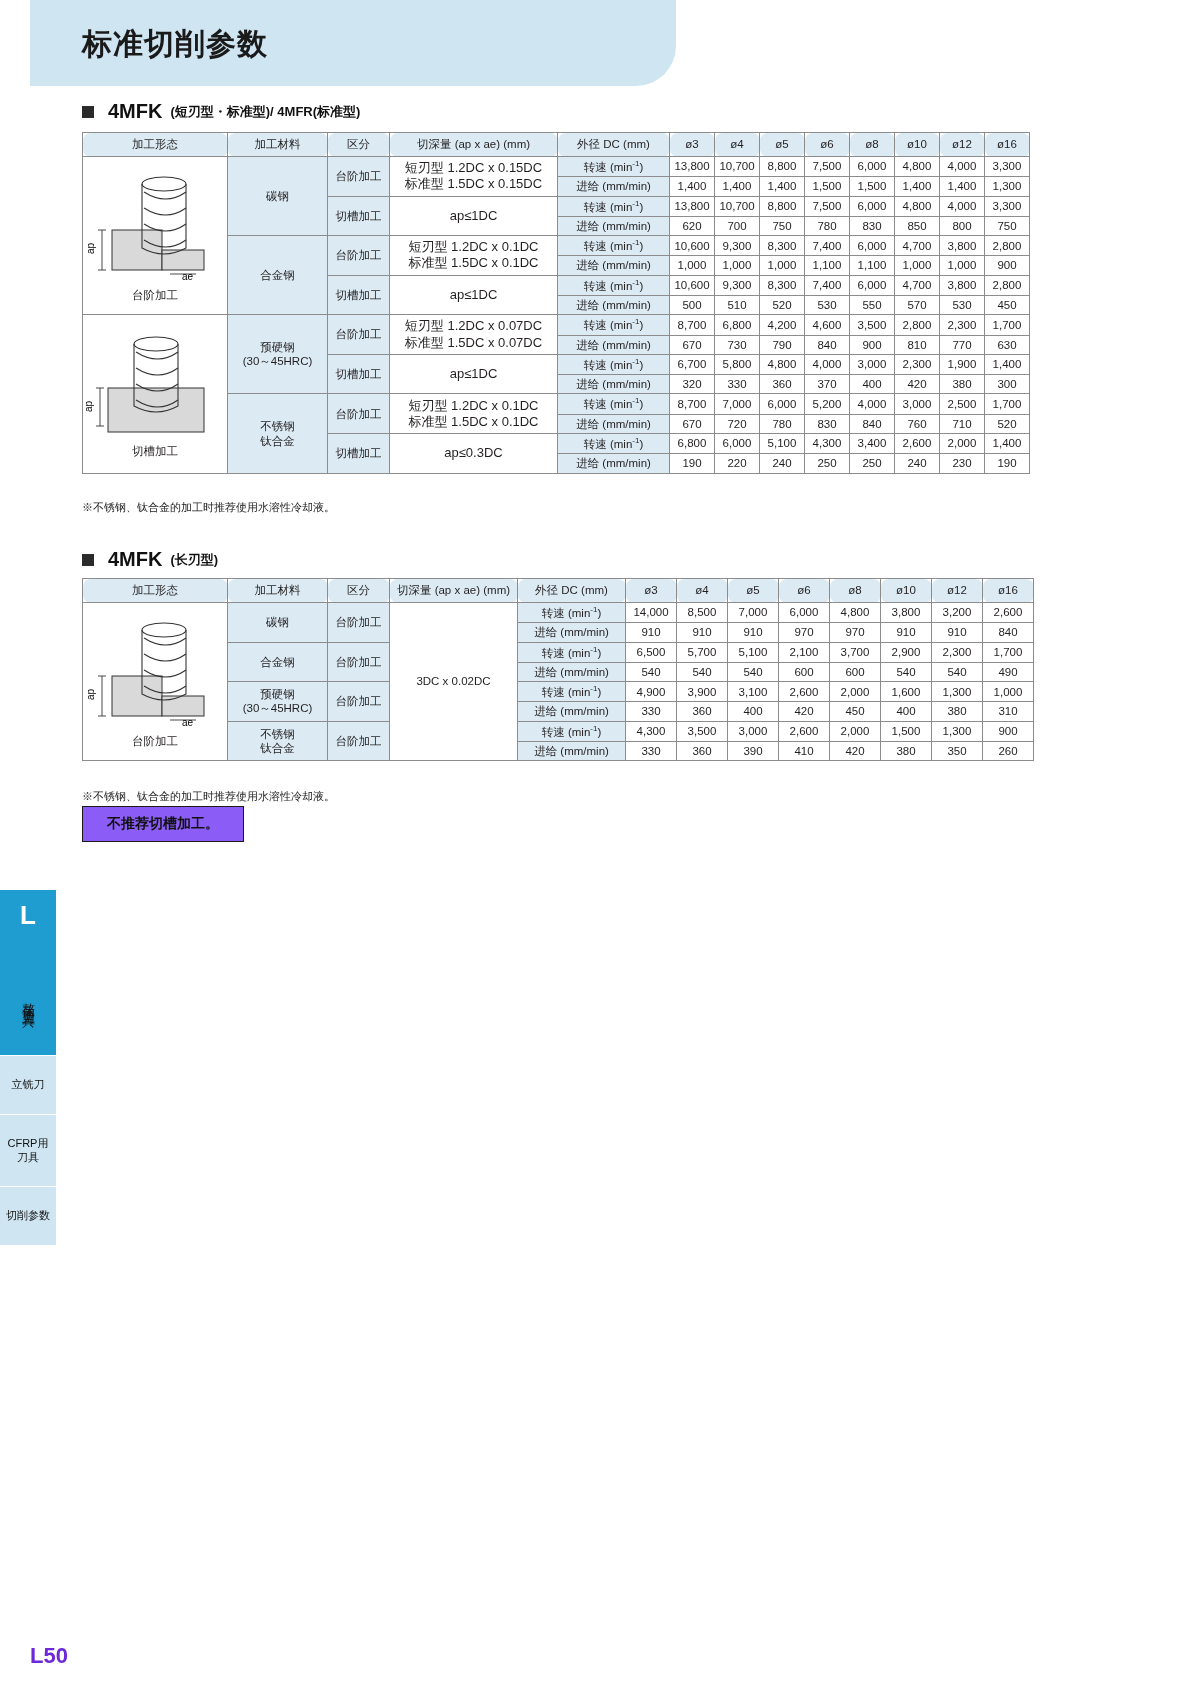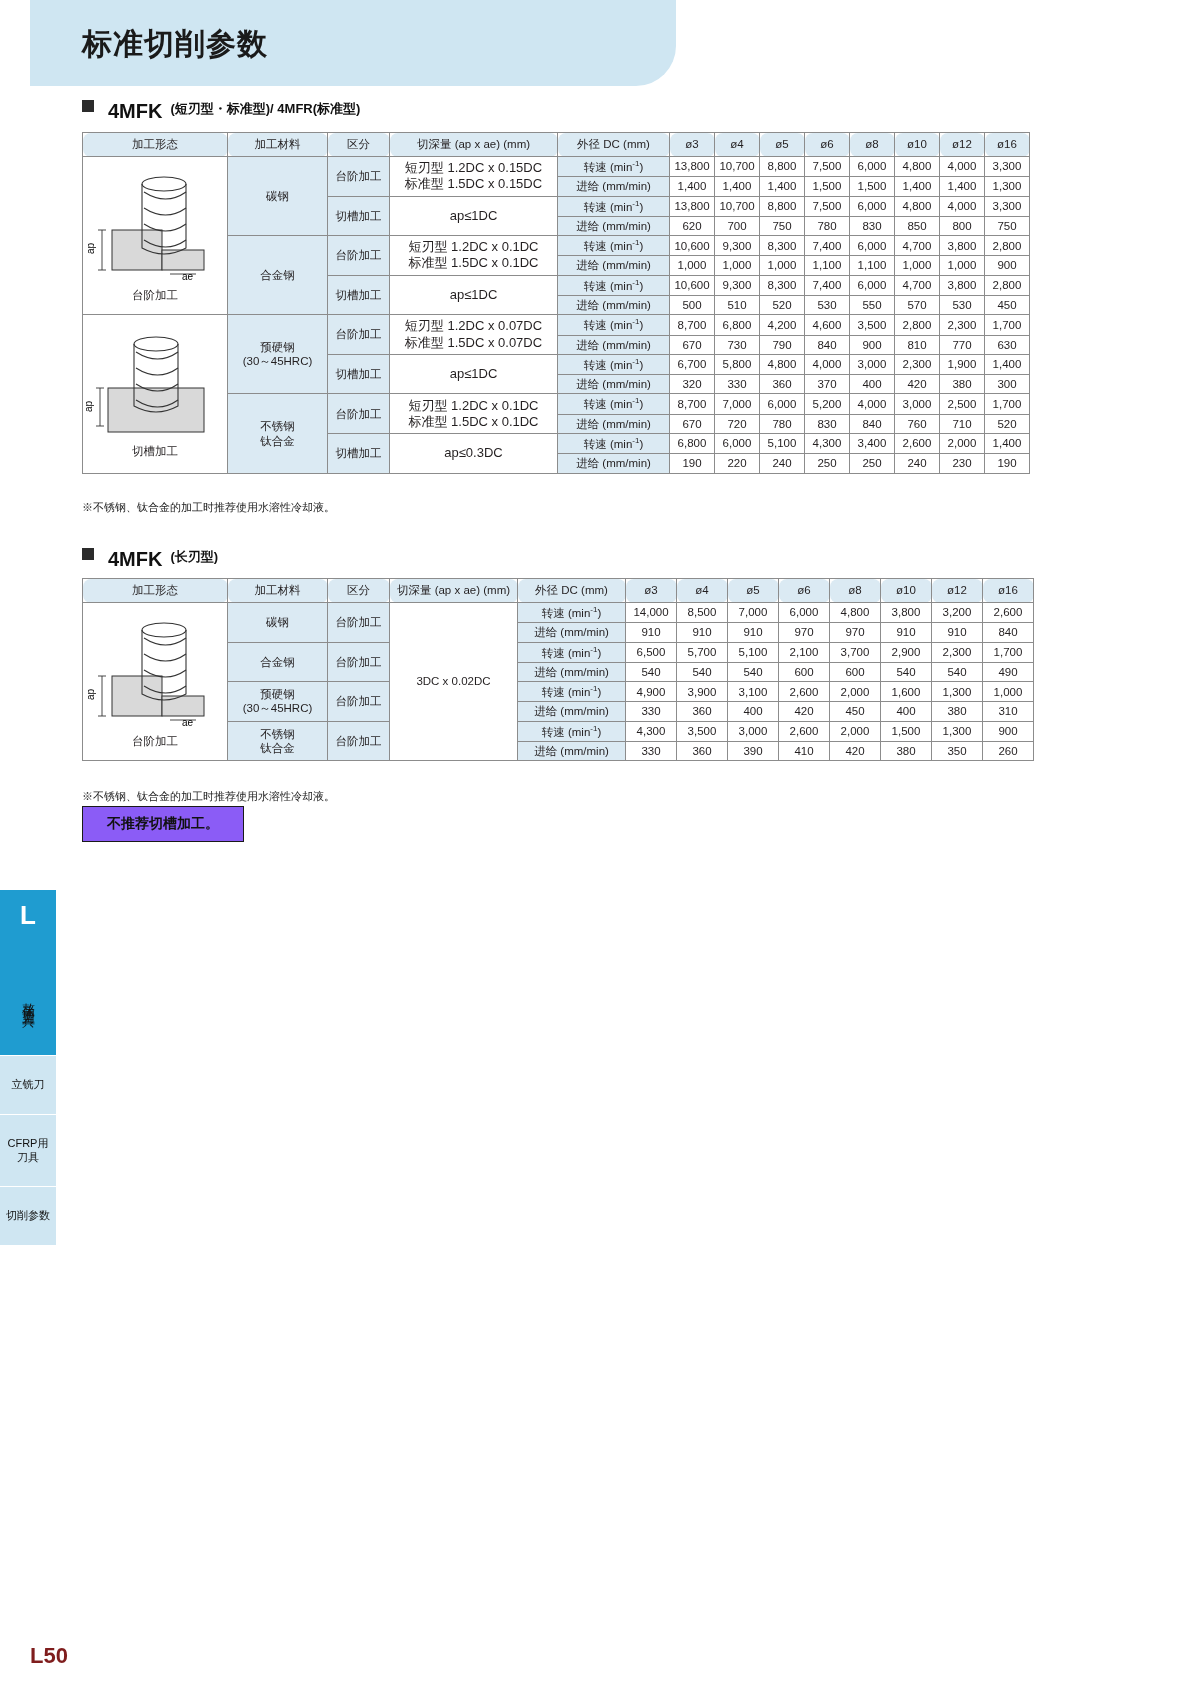--- a/index.html
+++ b/index.html
@@ -23,21 +23,21 @@
     position:absolute; left:0; top:0; width:30px; height:86px; background:#ffffff;
   }
   .header-title{
     position:absolute; left:82px; top:24px;
     font-size:30px; font-weight:bold; letter-spacing:1px; color:#1a1a1a;
   }
 
   
   .section-title{
     position:absolute; font-size:20px; font-weight:bold; color:#111;
-    display:flex; align-items:flex-start; gap:8px;
+    display:flex; align-items:center; gap:8px;
   }
   .sq{
     display:inline-block; width:12px; height:12px; background:#2b2b2b; margin-right:6px;
   }
   .section-title .sub{ font-size:13px; font-weight:bold; }
 
   
   table{ border-collapse:collapse; }
   .tbl{
     position:absolute;
@@ -104,21 +104,21 @@
   }
   .side-item{
     background:#cfe6f2; color:#111; width:56px;
     border-top:1px solid #fff;
     font-size:11px; text-align:center;
     padding:22px 2px; line-height:1.25;
   }
 
   .page-num{
     position:absolute; left:30px; bottom:28px;
-    font-size:22px; font-weight:bold; color:#7f1d1d;text-align:right;
+    font-size:22px; font-weight:bold; color:#6d28d9;text-align:right;
   }
 </style>
 </head>
 <body>
 
 <div class="page-header">
   <div class="bar"></div>
 </div>
 <div class="header-title">标准切削参数</div>
 

